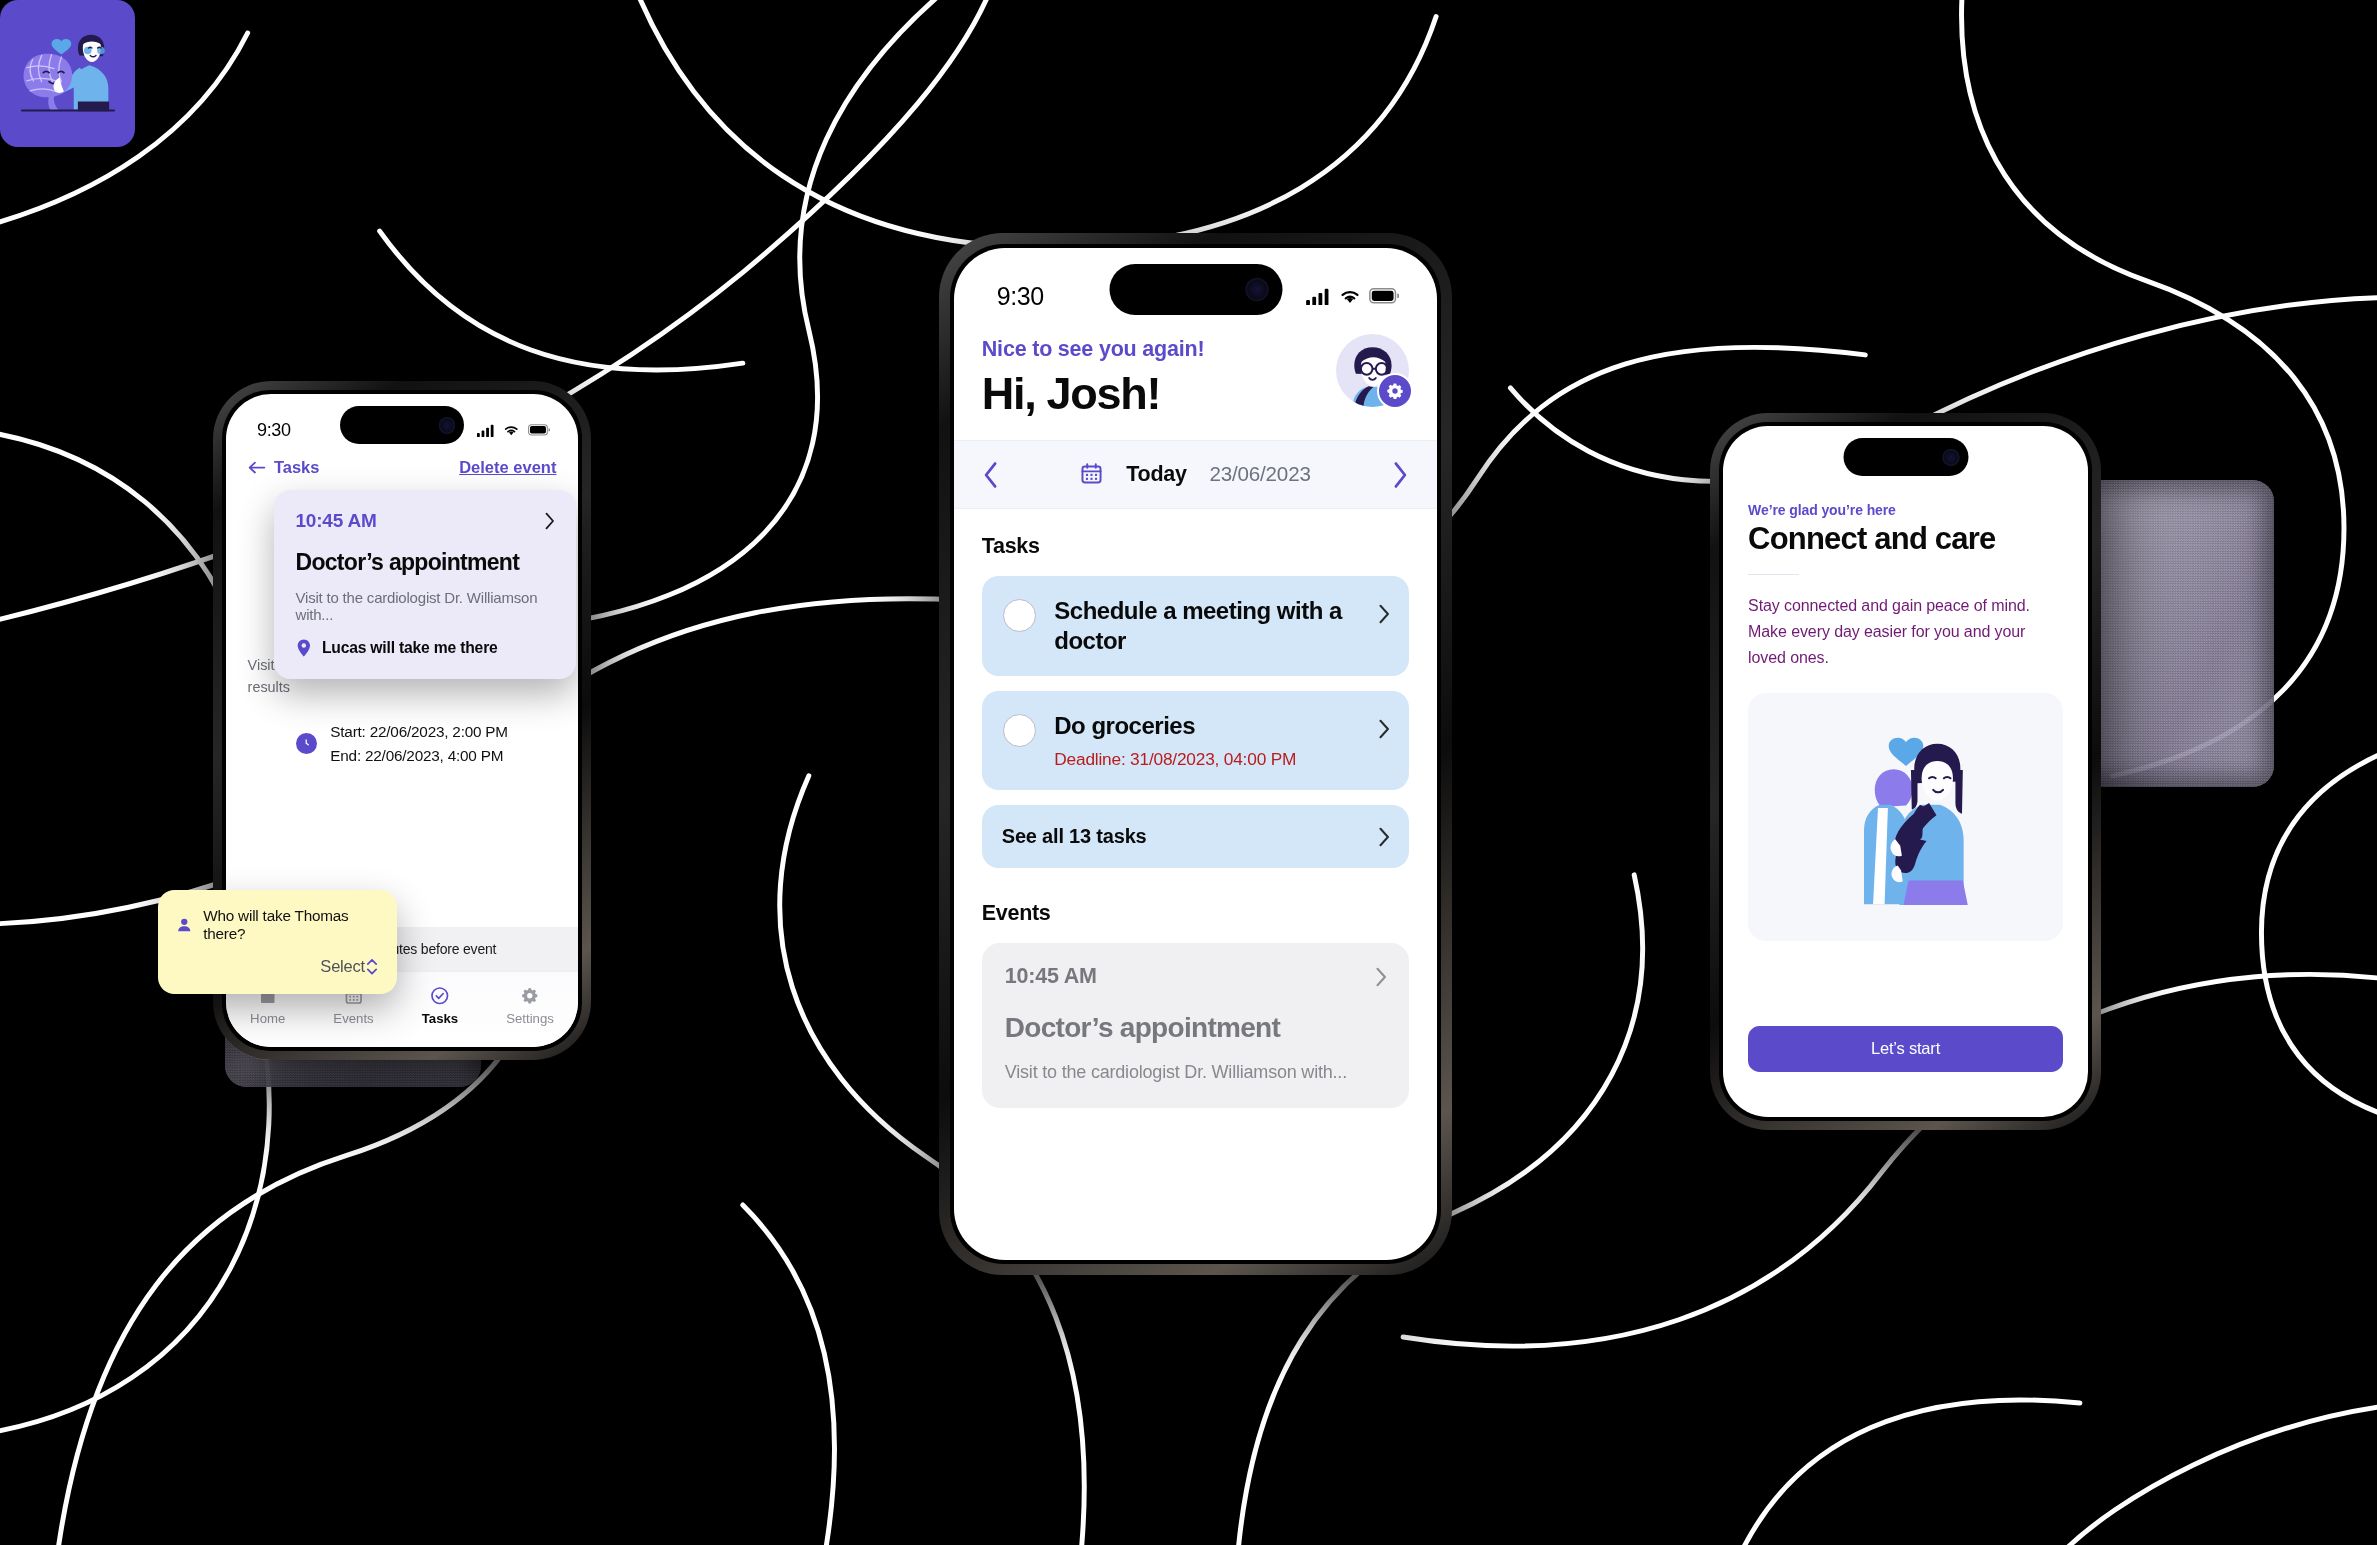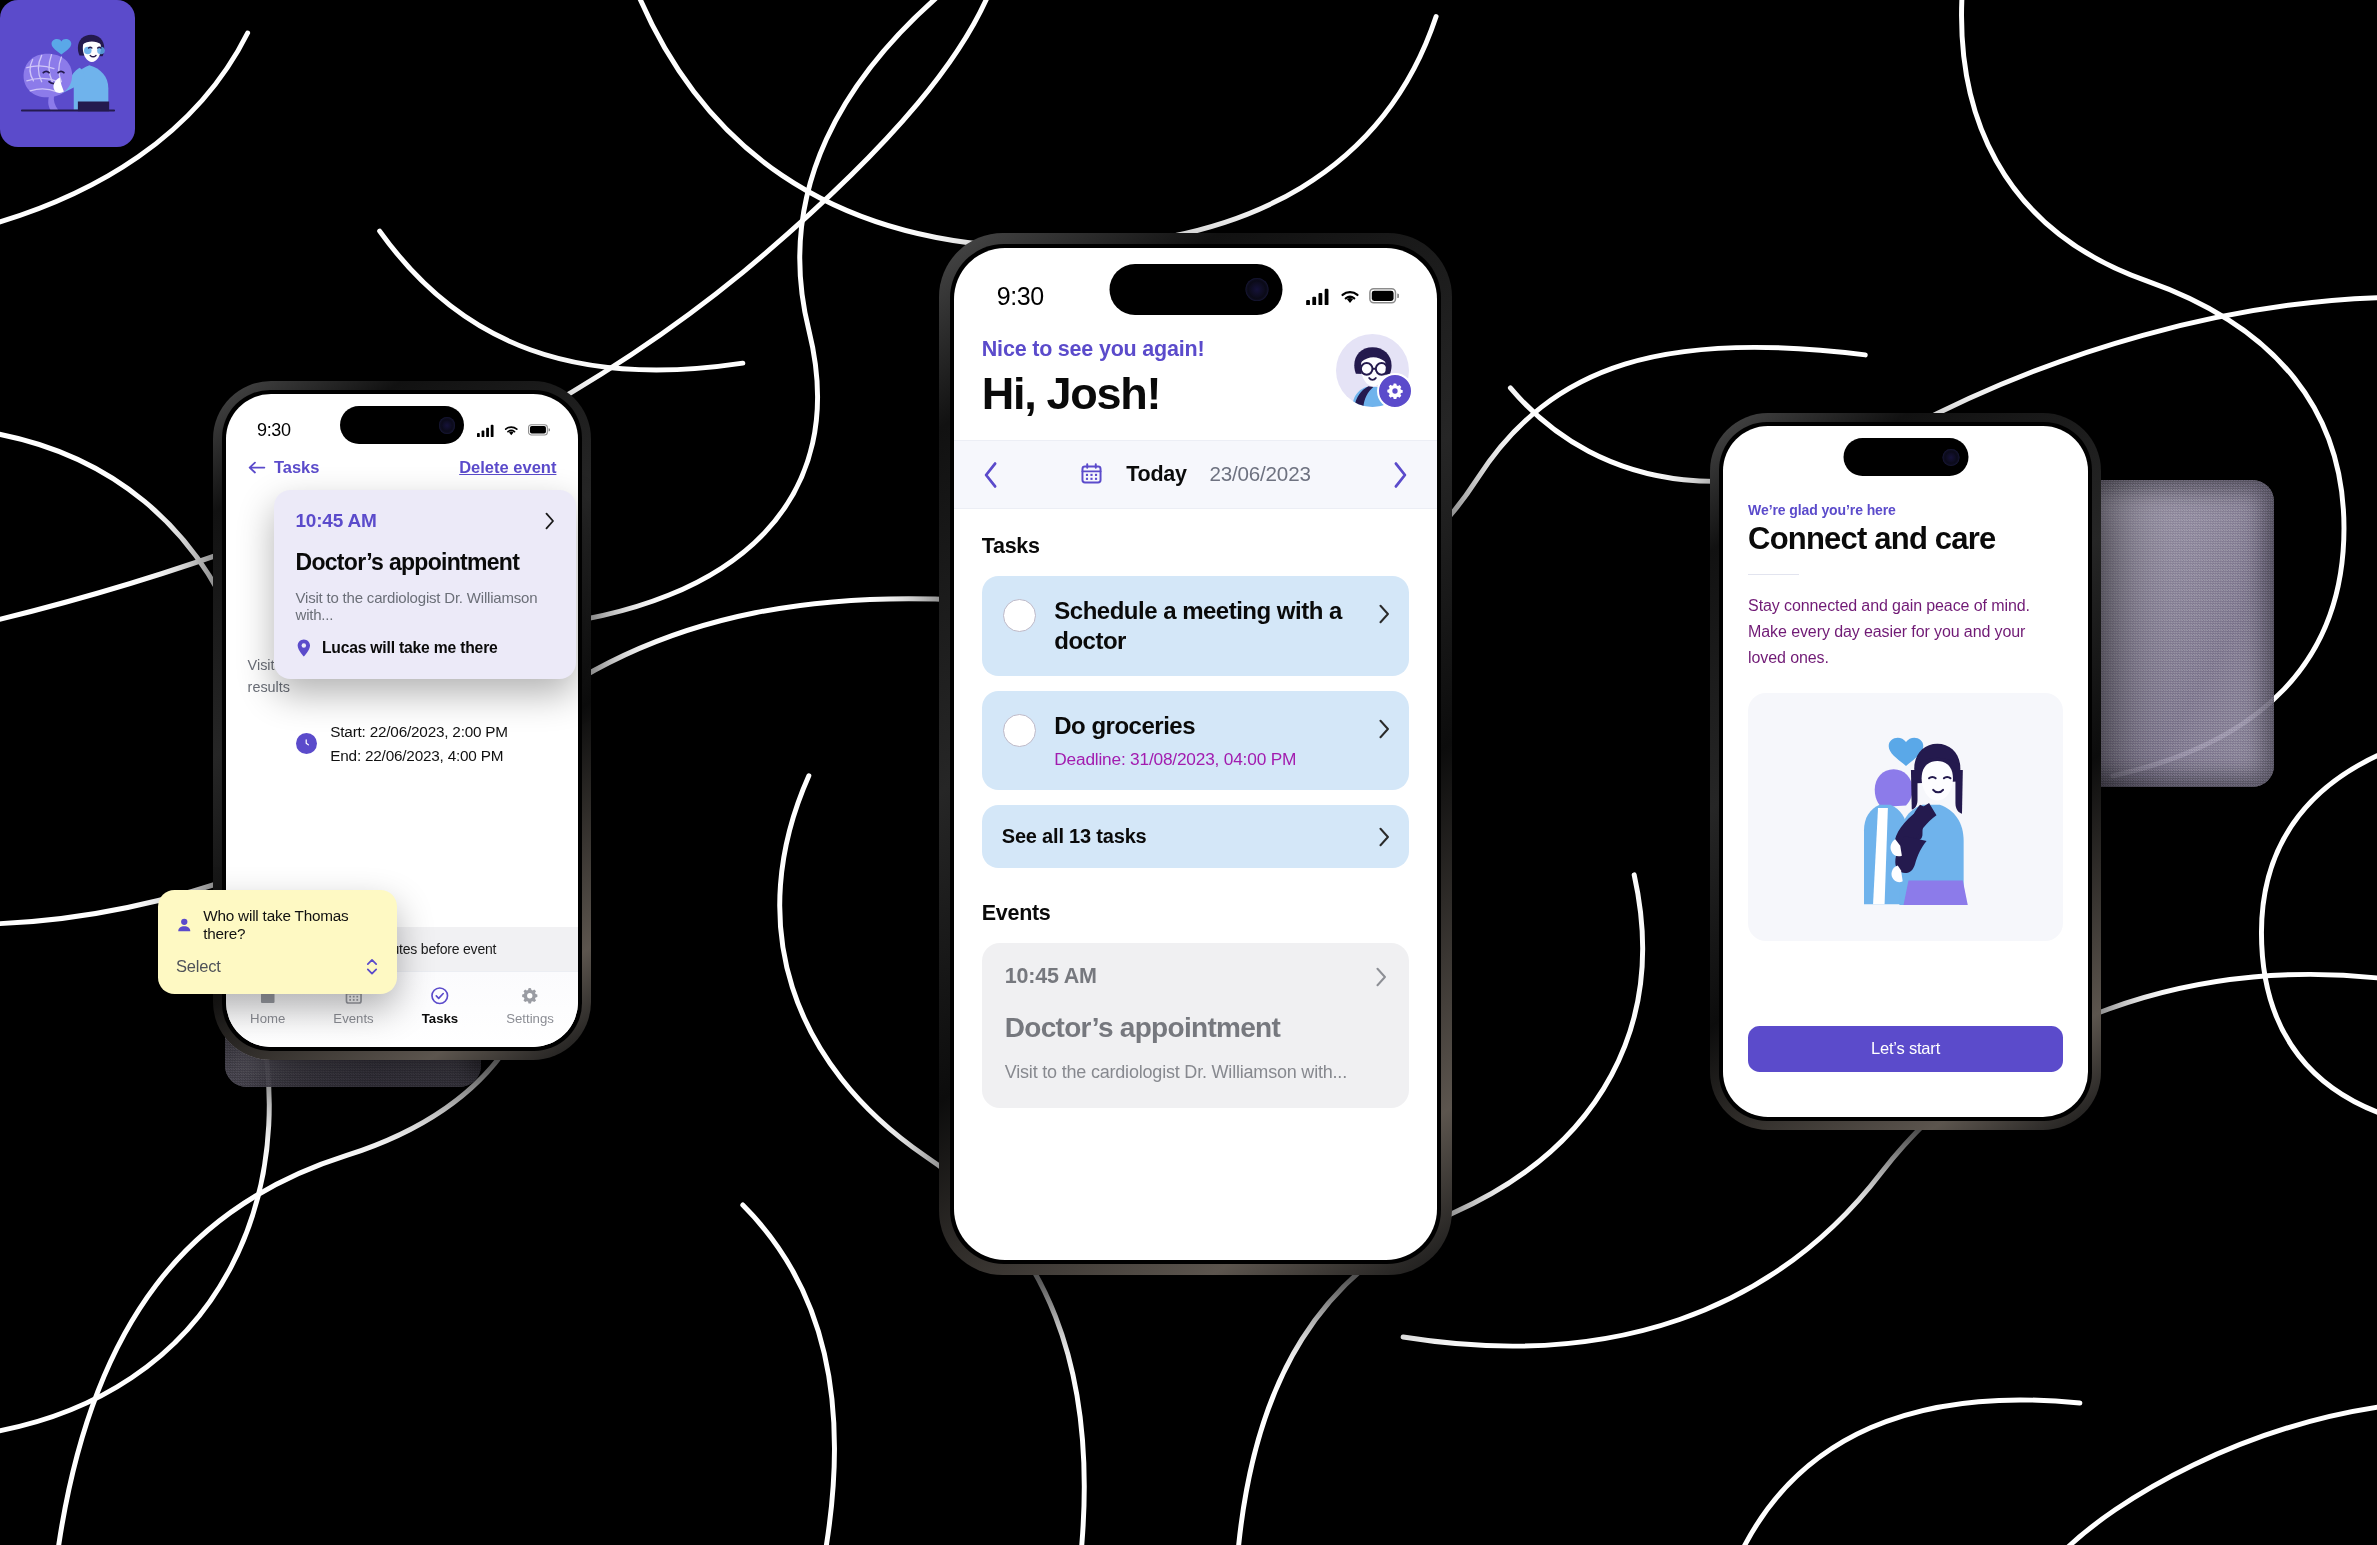--- a/index.html
+++ b/index.html
@@ -89,21 +89,21 @@
   .task-card {
     background: #d4e7f8; border-radius: 16.5px; padding: 20px 20px 20px 21.5px;
     display: flex; align-items: flex-start; gap: 18px; margin-bottom: 15px;
   }
   .tick {
     width: 33px; height: 33px; border-radius: 50%;
     background: #fff; border: 1.2px solid #bdb9c8; flex: 0 0 auto; margin-top: 3.3px;
   }
   .task-body { flex: 1; }
   .task-title { font-size: 24px; font-weight: 800; color: #0a0a0a; letter-spacing: -0.5px; line-height: 1.25; }
-  .task-sub { font-size: 17.3px; color: #a21caf; margin-top: 8.3px; letter-spacing: -0.2px; }
+  .task-sub { font-size: 17.3px; color: #b91c1c; margin-top: 8.3px; letter-spacing: -0.2px; }
   .chev { flex: 0 0 auto; margin-top: 8.3px; }
   .seeall {
     background: #d4e7f8; border-radius: 16.5px; padding: 20px 20px;
     display: flex; align-items: center; justify-content: space-between;
   }
   .seeall span { font-size: 20px; font-weight: bold; color: #0a0a0a; letter-spacing: -0.2px; }
   .event-card {
     background: #f0f0f2; border-radius: 18px; padding: 21.5px 23px 25px;
   }
   .ev-top { display: flex; align-items: center; justify-content: space-between; }
@@ -202,21 +202,21 @@
   #card-event .fc-desc { font-size: 15px; color: #6b6f78; margin-top: 13.2px; letter-spacing: -0.2px; }
   #card-event .fc-loc { display: flex; align-items: center; gap: 10.7px; margin-top: 15px; }
   #card-event .fc-loc span { font-size: 15.7px; font-weight: 800; color: #0a0a0a; letter-spacing: -0.2px; }
 
   #card-select {
     left: 158px; top: 890px; width: 239px;
     background: #fef9c3; padding: 16.5px 18px 16.5px;
   }
   #card-select .cs-q { display: flex; align-items: center; gap: 10.7px; }
   #card-select .cs-q span { font-size: 15.3px; color: #111; letter-spacing: -0.2px; }
-  #card-select .cs-val { display: flex; align-items: center; justify-content: space-between; margin-top: 13.2px; }
+  #card-select .cs-val { display: flex; align-items: center; justify-content: flex-end; margin-top: 13.2px; }
   #card-select .cs-val span { font-size: 16.5px; color: #4f5258; letter-spacing: -0.2px; }
 
   #card-brain {
     left: 1866px; top: 278px; width: 135px; height: 147px;
     background: #5b4bcb; border-radius: 18px;
     display: flex; align-items: center; justify-content: center;
     box-shadow: 0 18px 43px rgba(0,0,0,.45);
   }
   .illus { display: block; }
 </style>

